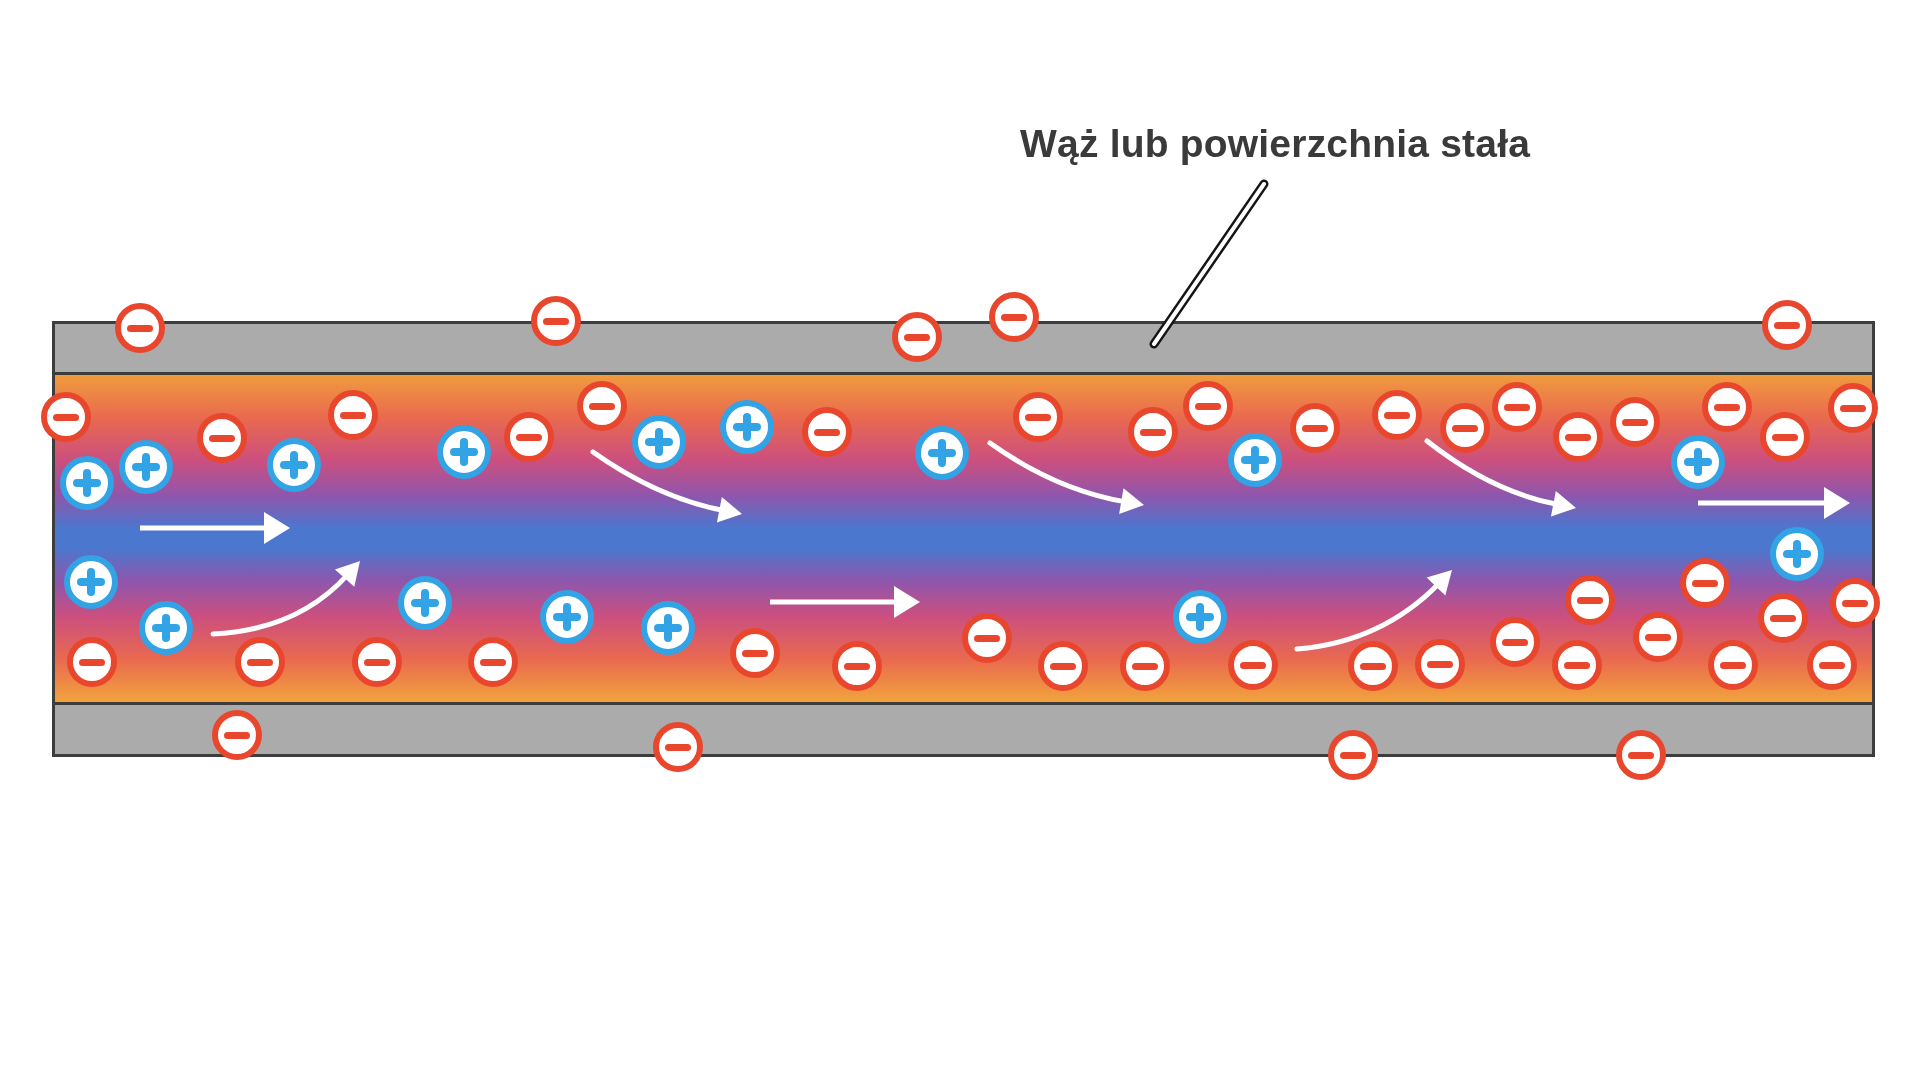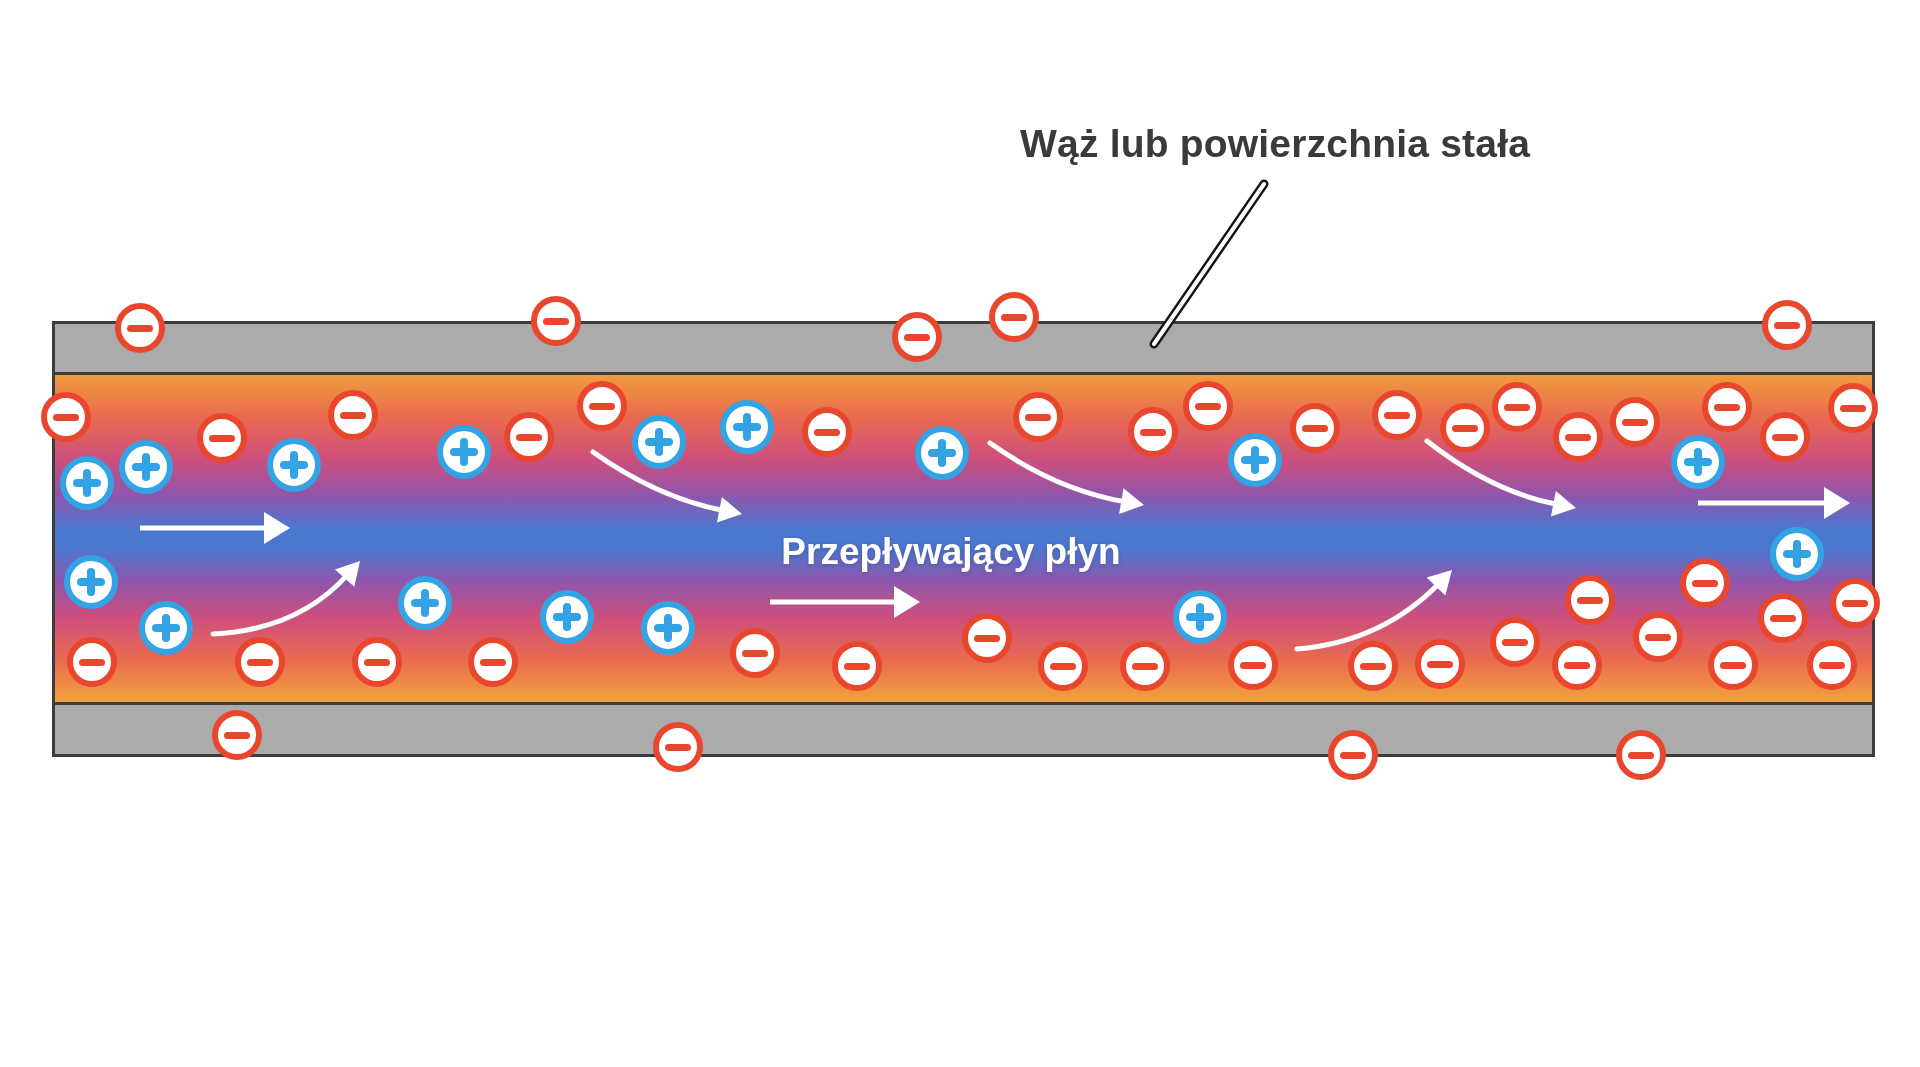--- a/index.html
+++ b/index.html
@@ -420,15 +420,14 @@
       </div>
       <div class="ion" style="left: 1770px; top: 527px; width: 54px; height: 54px; background: rgb(255, 255, 255); border: 6px solid rgb(50, 163, 228);">
         <span class="glyph">
           <span class="bar-h" style="width: 28px; height: 8px; background: rgb(50, 163, 228);"></span>
           <span class="bar-v" style="width: 8px; height: 28px; background: rgb(50, 163, 228);"></span>
         </span>
       </div>
     </div>
 
   <div class="title-label" style="color: rgb(58, 58, 58);">Wąż lub powierzchnia stała</div>
-  <div class="flow-label" style="color: rgb(255, 255, 255);">Przepływający płyn</div>
 
 </div>
 
 </body></html>

